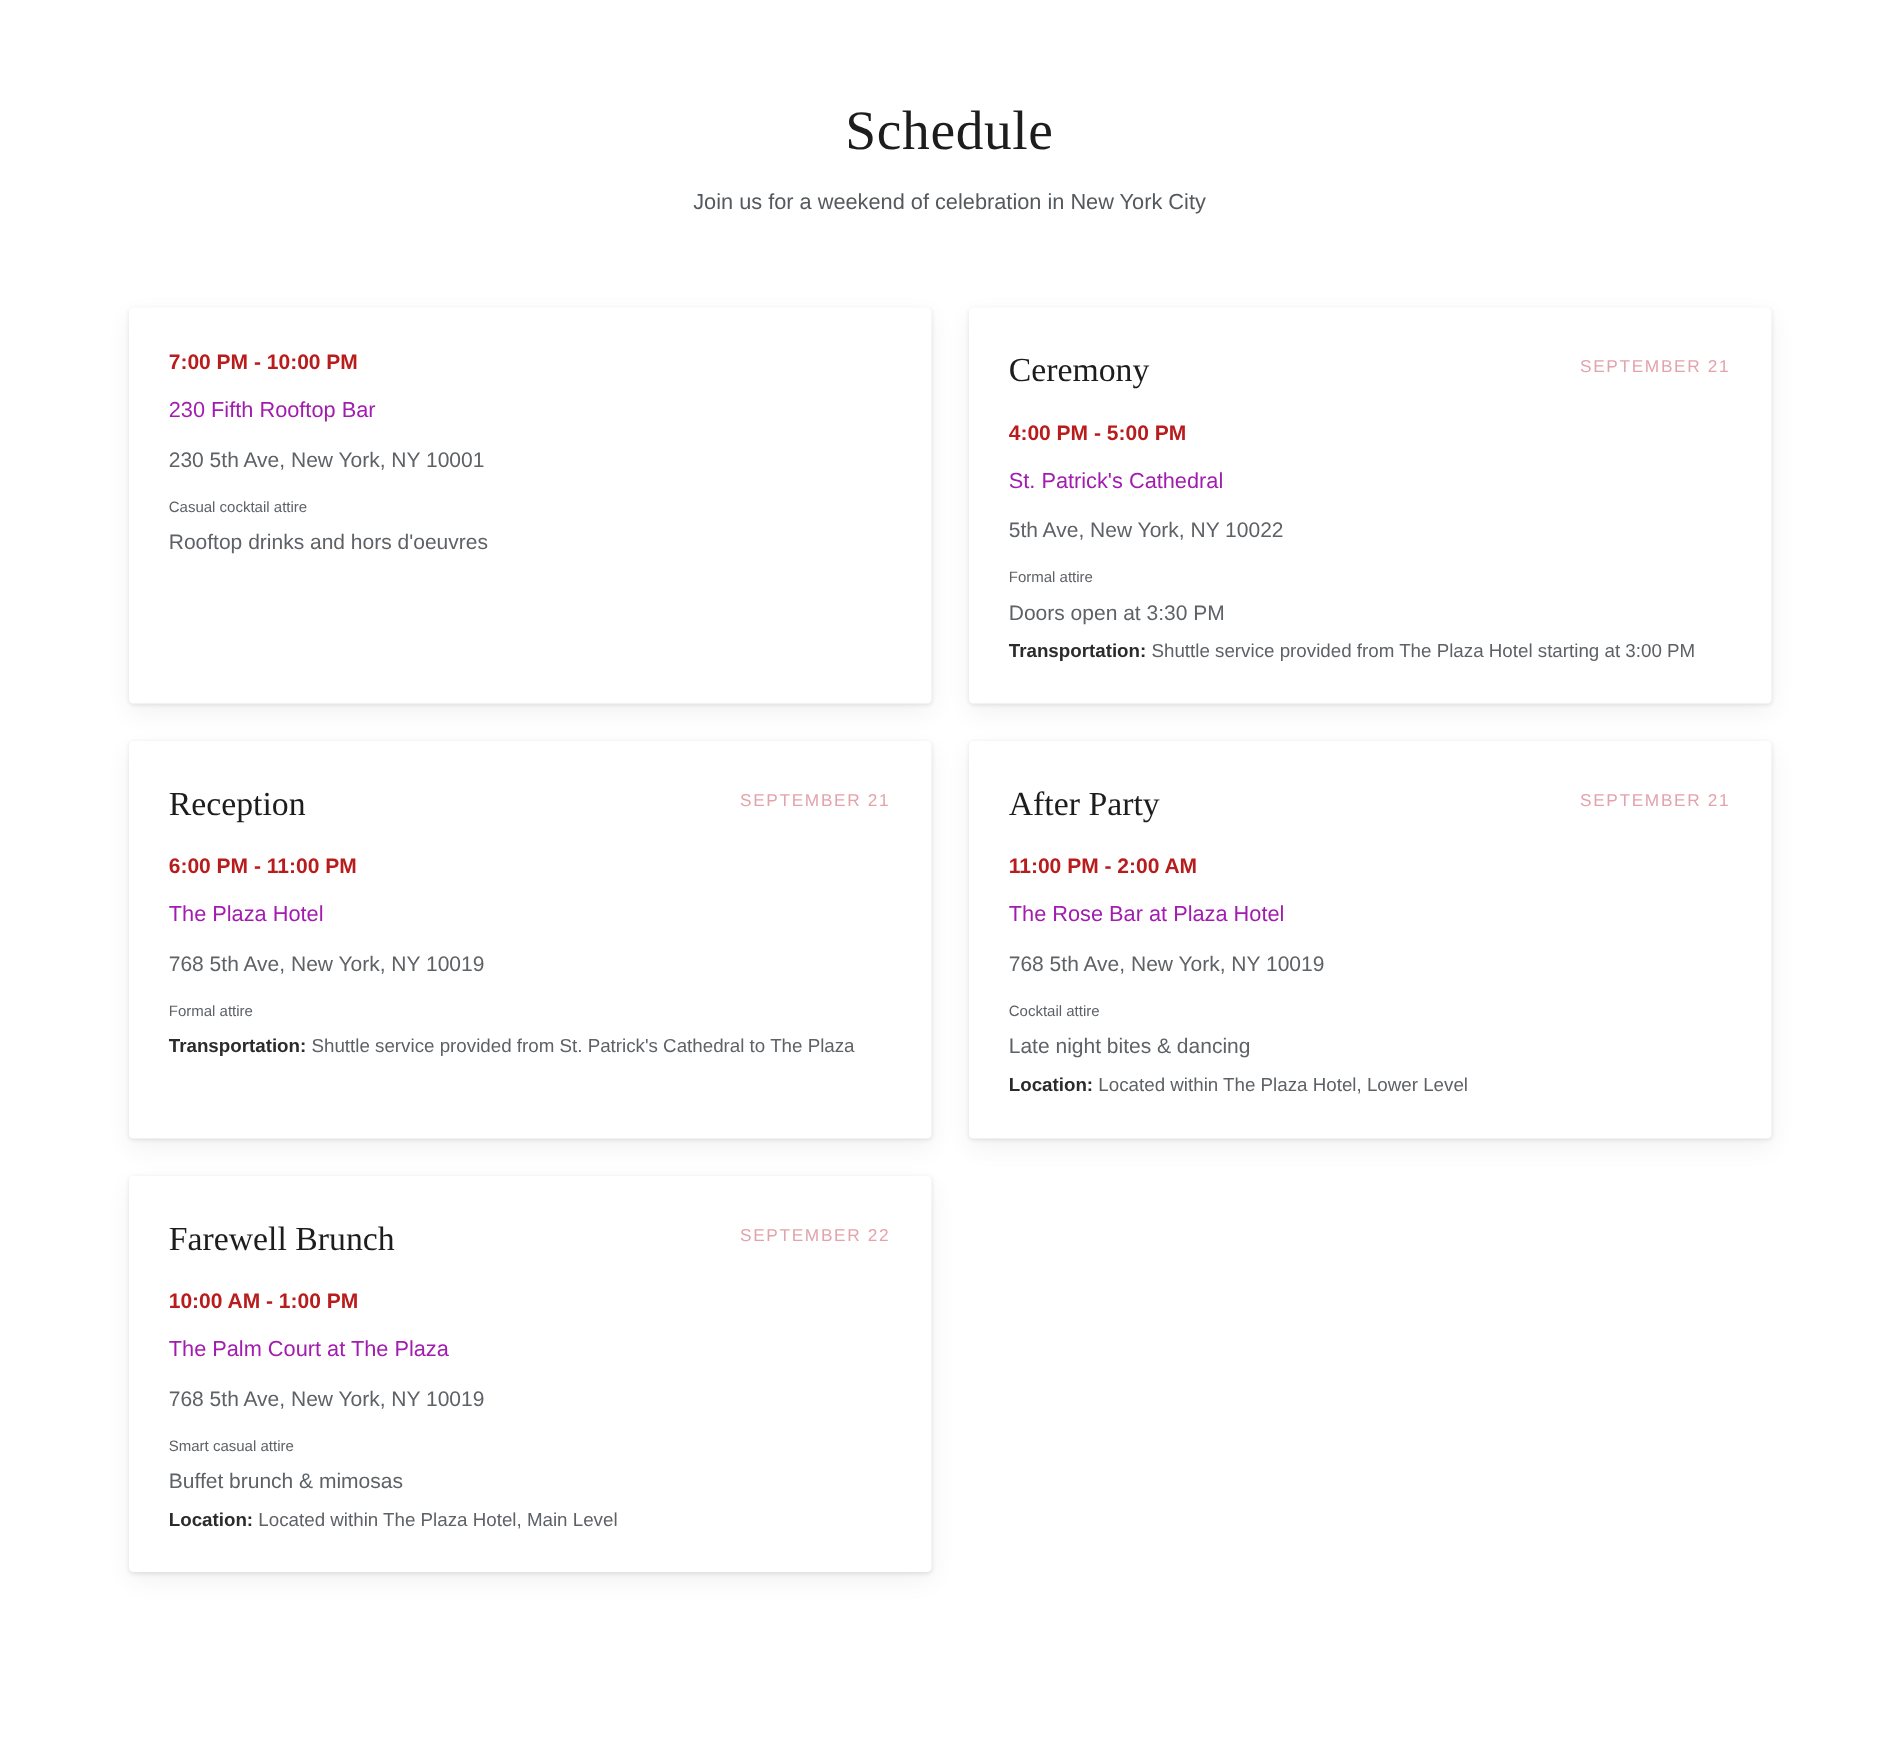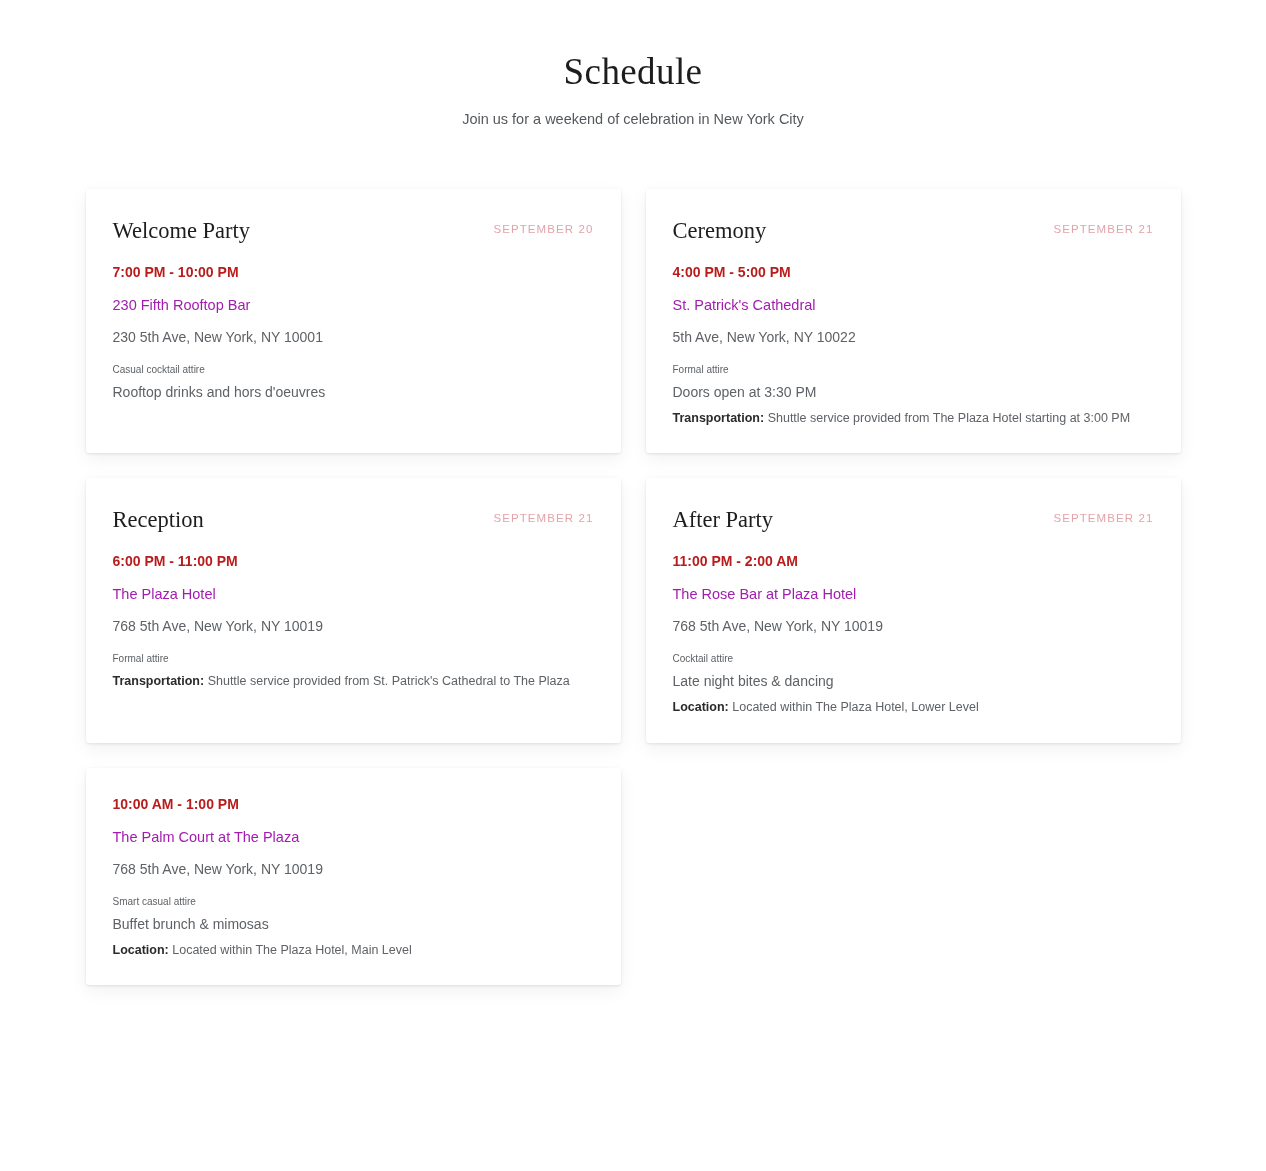--- a/index.html
+++ b/index.html
@@ -8,21 +8,21 @@
     padding: 0;
     background: #ffffff;
     width: 1266px;
     min-height: 1171px;
     font-family: "Liberation Sans", sans-serif;
     color: #2b2b2b;
   }
   .page {
     width: 1266px;
     min-height: 1171px;
-    padding-top: 52px;
+    padding-top: 68px;
     background: #ffffff;
   }
   .page-header {
     text-align: center;
     margin-bottom: 62px;
   }
   .page-title {
     font-family: "Liberation Serif", serif;
     font-size: 37px;
     font-weight: 400;
@@ -116,24 +116,20 @@
 <div class="page">
 
   <div class="page-header">
     <h1 class="page-title">Schedule</h1>
     <p class="page-subtitle">Join us for a weekend of celebration in New York City</p>
   </div>
 
   <div class="cards">
 
     <div class="card">
-      <div class="card-top">
-        <h2 class="card-title">Welcome Party</h2>
-        <span class="card-date">SEPTEMBER 20</span>
-      </div>
       <div class="card-time">7:00 PM - 10:00 PM</div>
       <div class="card-venue">230 Fifth Rooftop Bar</div>
       <div class="card-address">230 5th Ave, New York, NY 10001</div>
       <div class="card-attire">Casual cocktail attire</div>
       <div class="card-detail">Rooftop drinks and hors d'oeuvres</div>
     </div>
 
     <div class="card">
       <div class="card-top">
         <h2 class="card-title">Ceremony</h2>
@@ -166,20 +162,24 @@
       </div>
       <div class="card-time">11:00 PM - 2:00 AM</div>
       <div class="card-venue">The Rose Bar at Plaza Hotel</div>
       <div class="card-address">768 5th Ave, New York, NY 10019</div>
       <div class="card-attire">Cocktail attire</div>
       <div class="card-detail">Late night bites &amp; dancing</div>
       <div class="card-note"><b>Location:</b> <span>Located within The Plaza Hotel, Lower Level</span></div>
     </div>
 
     <div class="card">
+      <div class="card-top">
+        <h2 class="card-title">Farewell Brunch</h2>
+        <span class="card-date">SEPTEMBER 22</span>
+      </div>
       <div class="card-time">10:00 AM - 1:00 PM</div>
       <div class="card-venue">The Palm Court at The Plaza</div>
       <div class="card-address">768 5th Ave, New York, NY 10019</div>
       <div class="card-attire">Smart casual attire</div>
       <div class="card-detail">Buffet brunch &amp; mimosas</div>
       <div class="card-note"><b>Location:</b> <span>Located within The Plaza Hotel, Main Level</span></div>
     </div>
 
     <div class="spacer-cell"></div>
 

